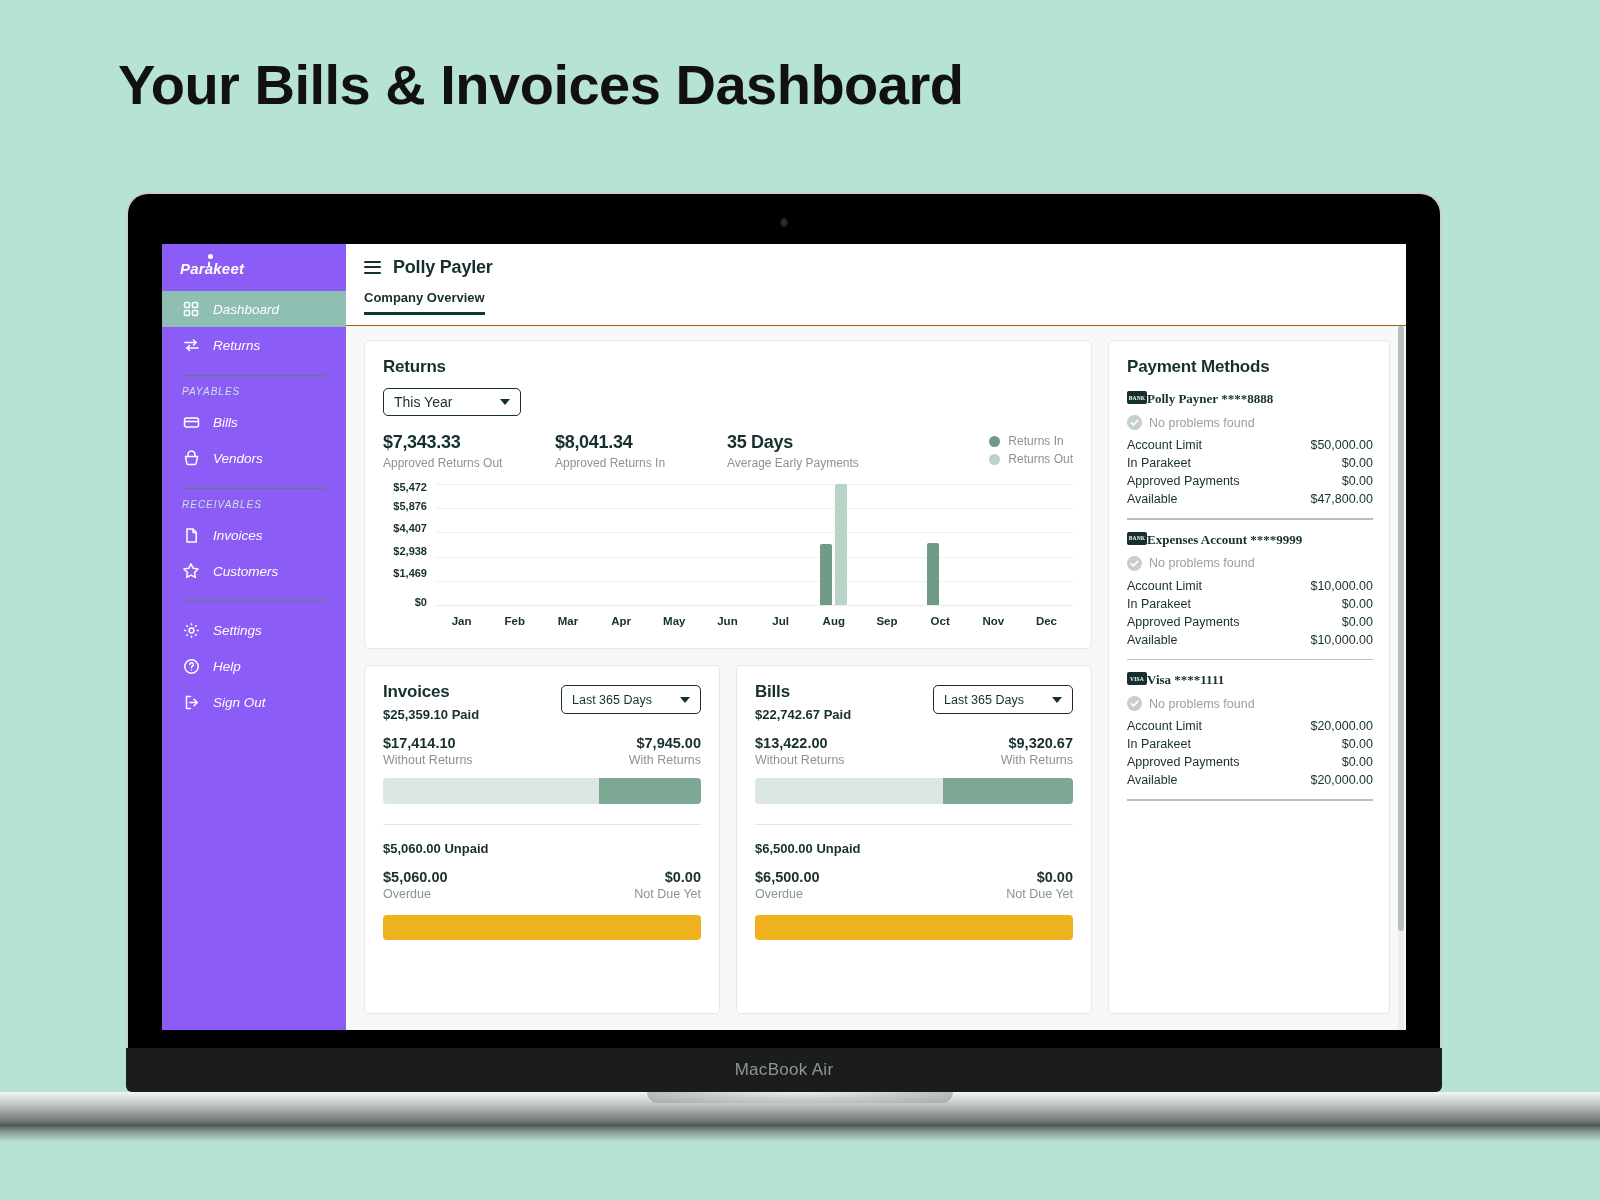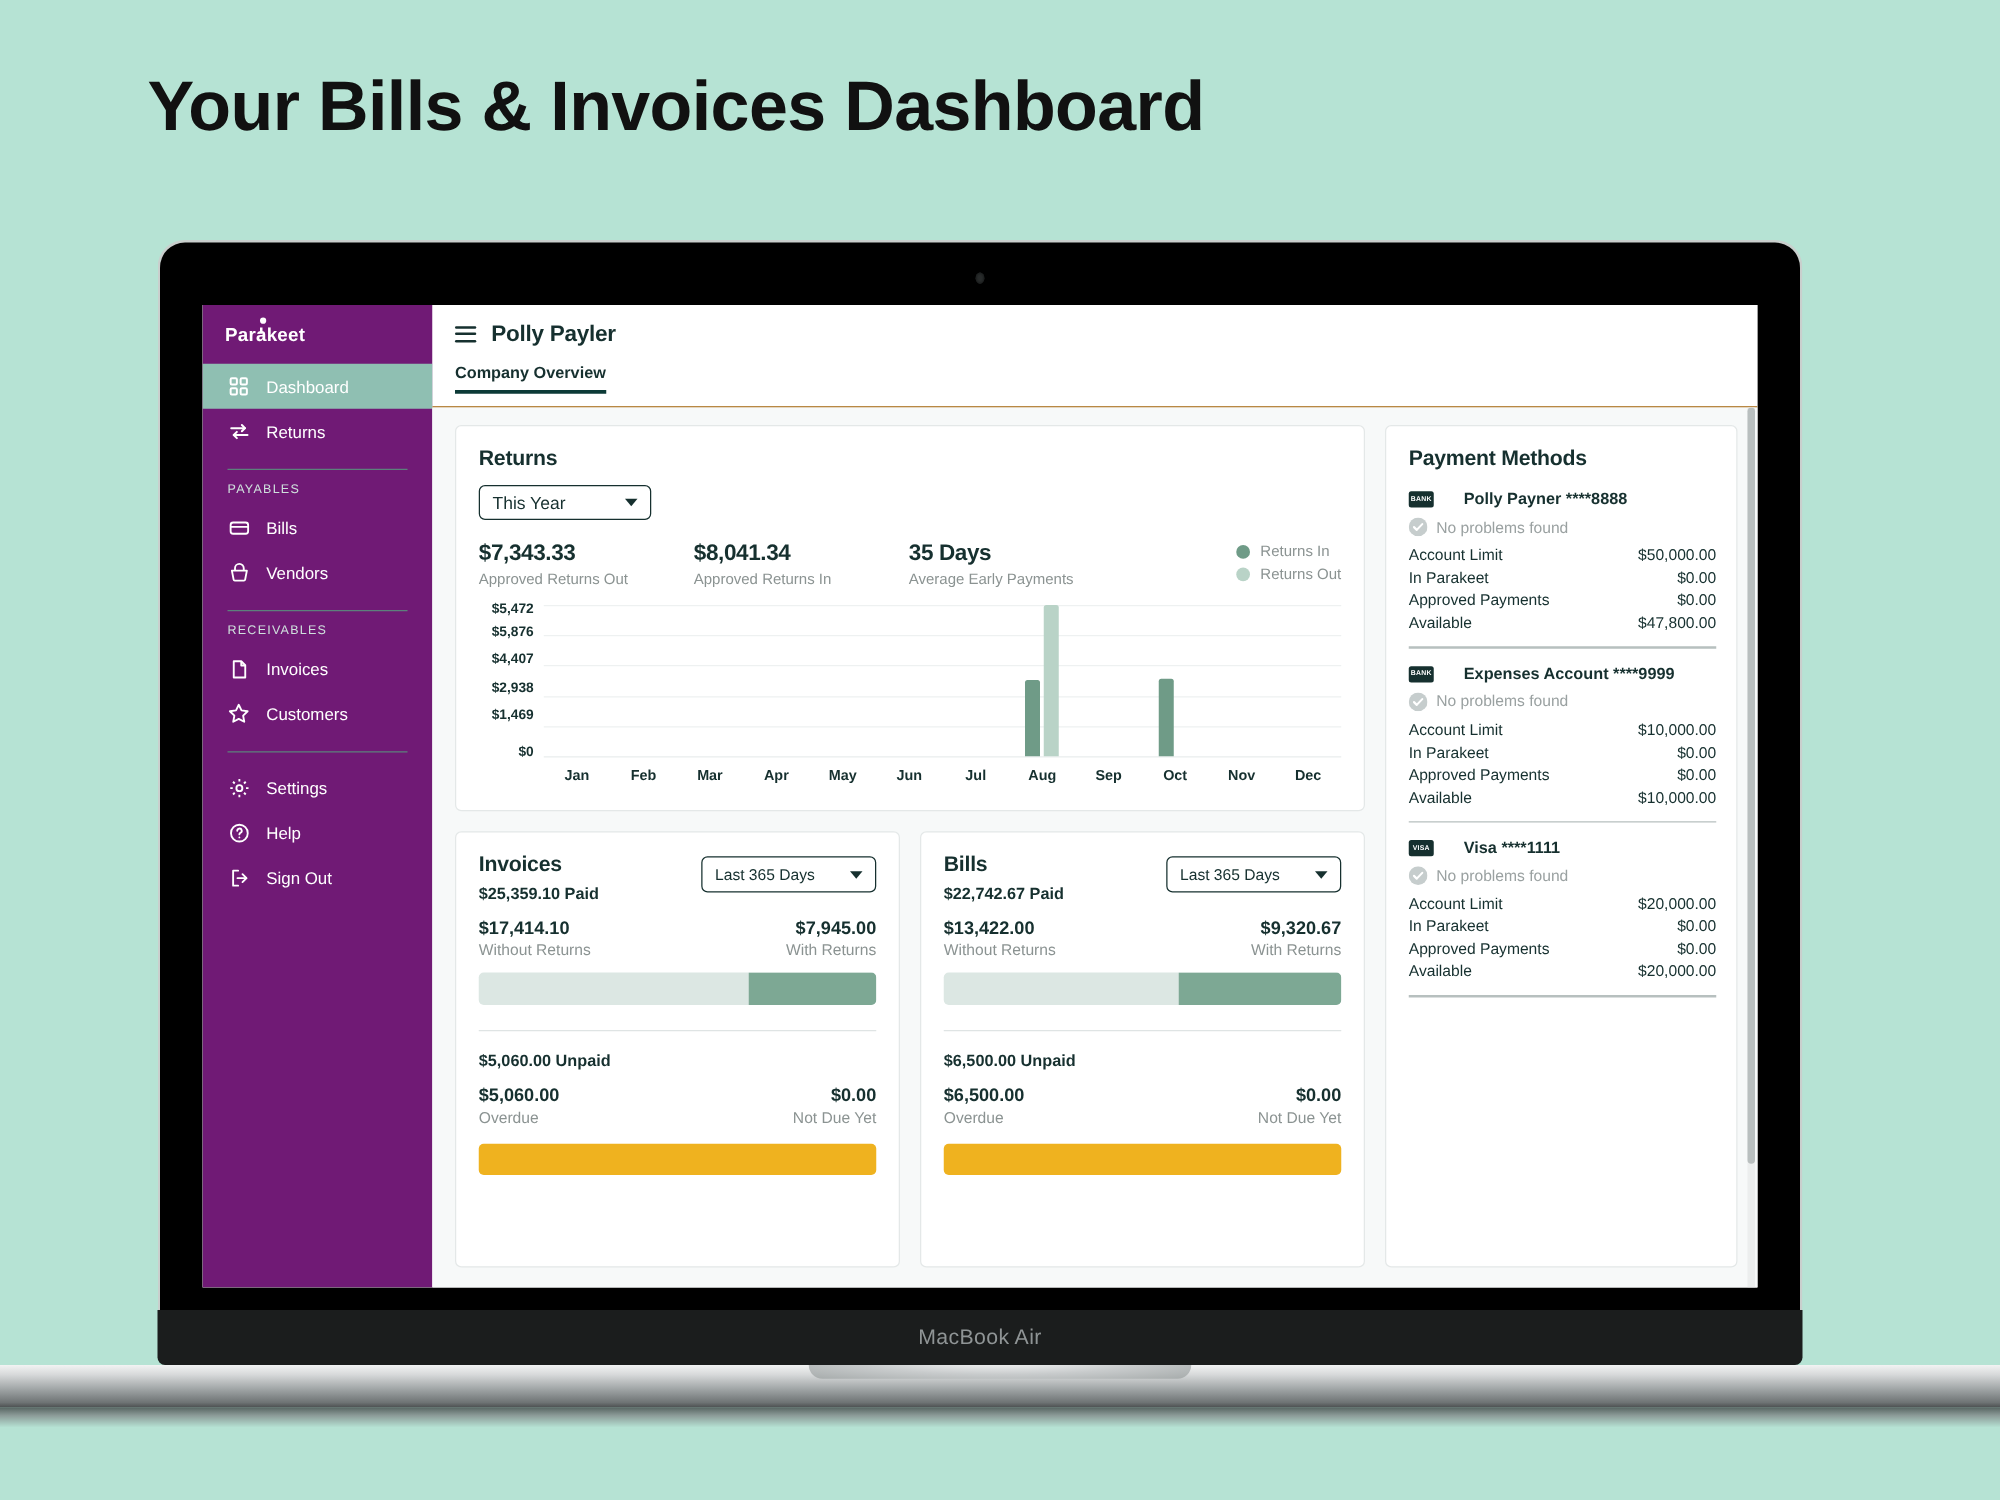--- a/index.html
+++ b/index.html
@@ -110,25 +110,26 @@
     width: 1600px;
     height: 16px;
     background: linear-gradient(180deg, #383c3d 0%, #7e8384 40%, #b6e3d4 100%);
     opacity: 0.75;
   }
 
   
   .sidebar {
     width: 184px;
     flex: 0 0 184px;
-    background: #701a75;
+    background: #8b5cf6;
     color: #ffffff;
     display: flex;
     flex-direction: column;
     padding-top: 0;
+    font-style: italic;
   }
   .brand {
     padding: 16px 0 14px 18px;
     position: relative;
   }
   .brand-mark {
     position: absolute;
     left: 46px;
     top: 10px;
     width: 5px;
@@ -496,22 +497,23 @@
   .pm-title {
     font-size: 17px;
     font-weight: 700;
     color: #16302f;
     letter-spacing: -0.2px;
     margin-bottom: 14px;
   }
   .pm-block { }
   .pm-name-row {
     display: flex;
-    align-items: flex-end;
-    gap: 24px;
+    align-items: flex-start;
+    gap: 0;
+    font-family: Liberation Serif, serif;
   }
   .pm-chip {
     width: 20px;
     height: 13px;
     border-radius: 2px;
     background: #16302f;
     color: #ffffff;
     font-size: 5.5px;
     font-weight: 700;
     letter-spacing: 0.2px;

